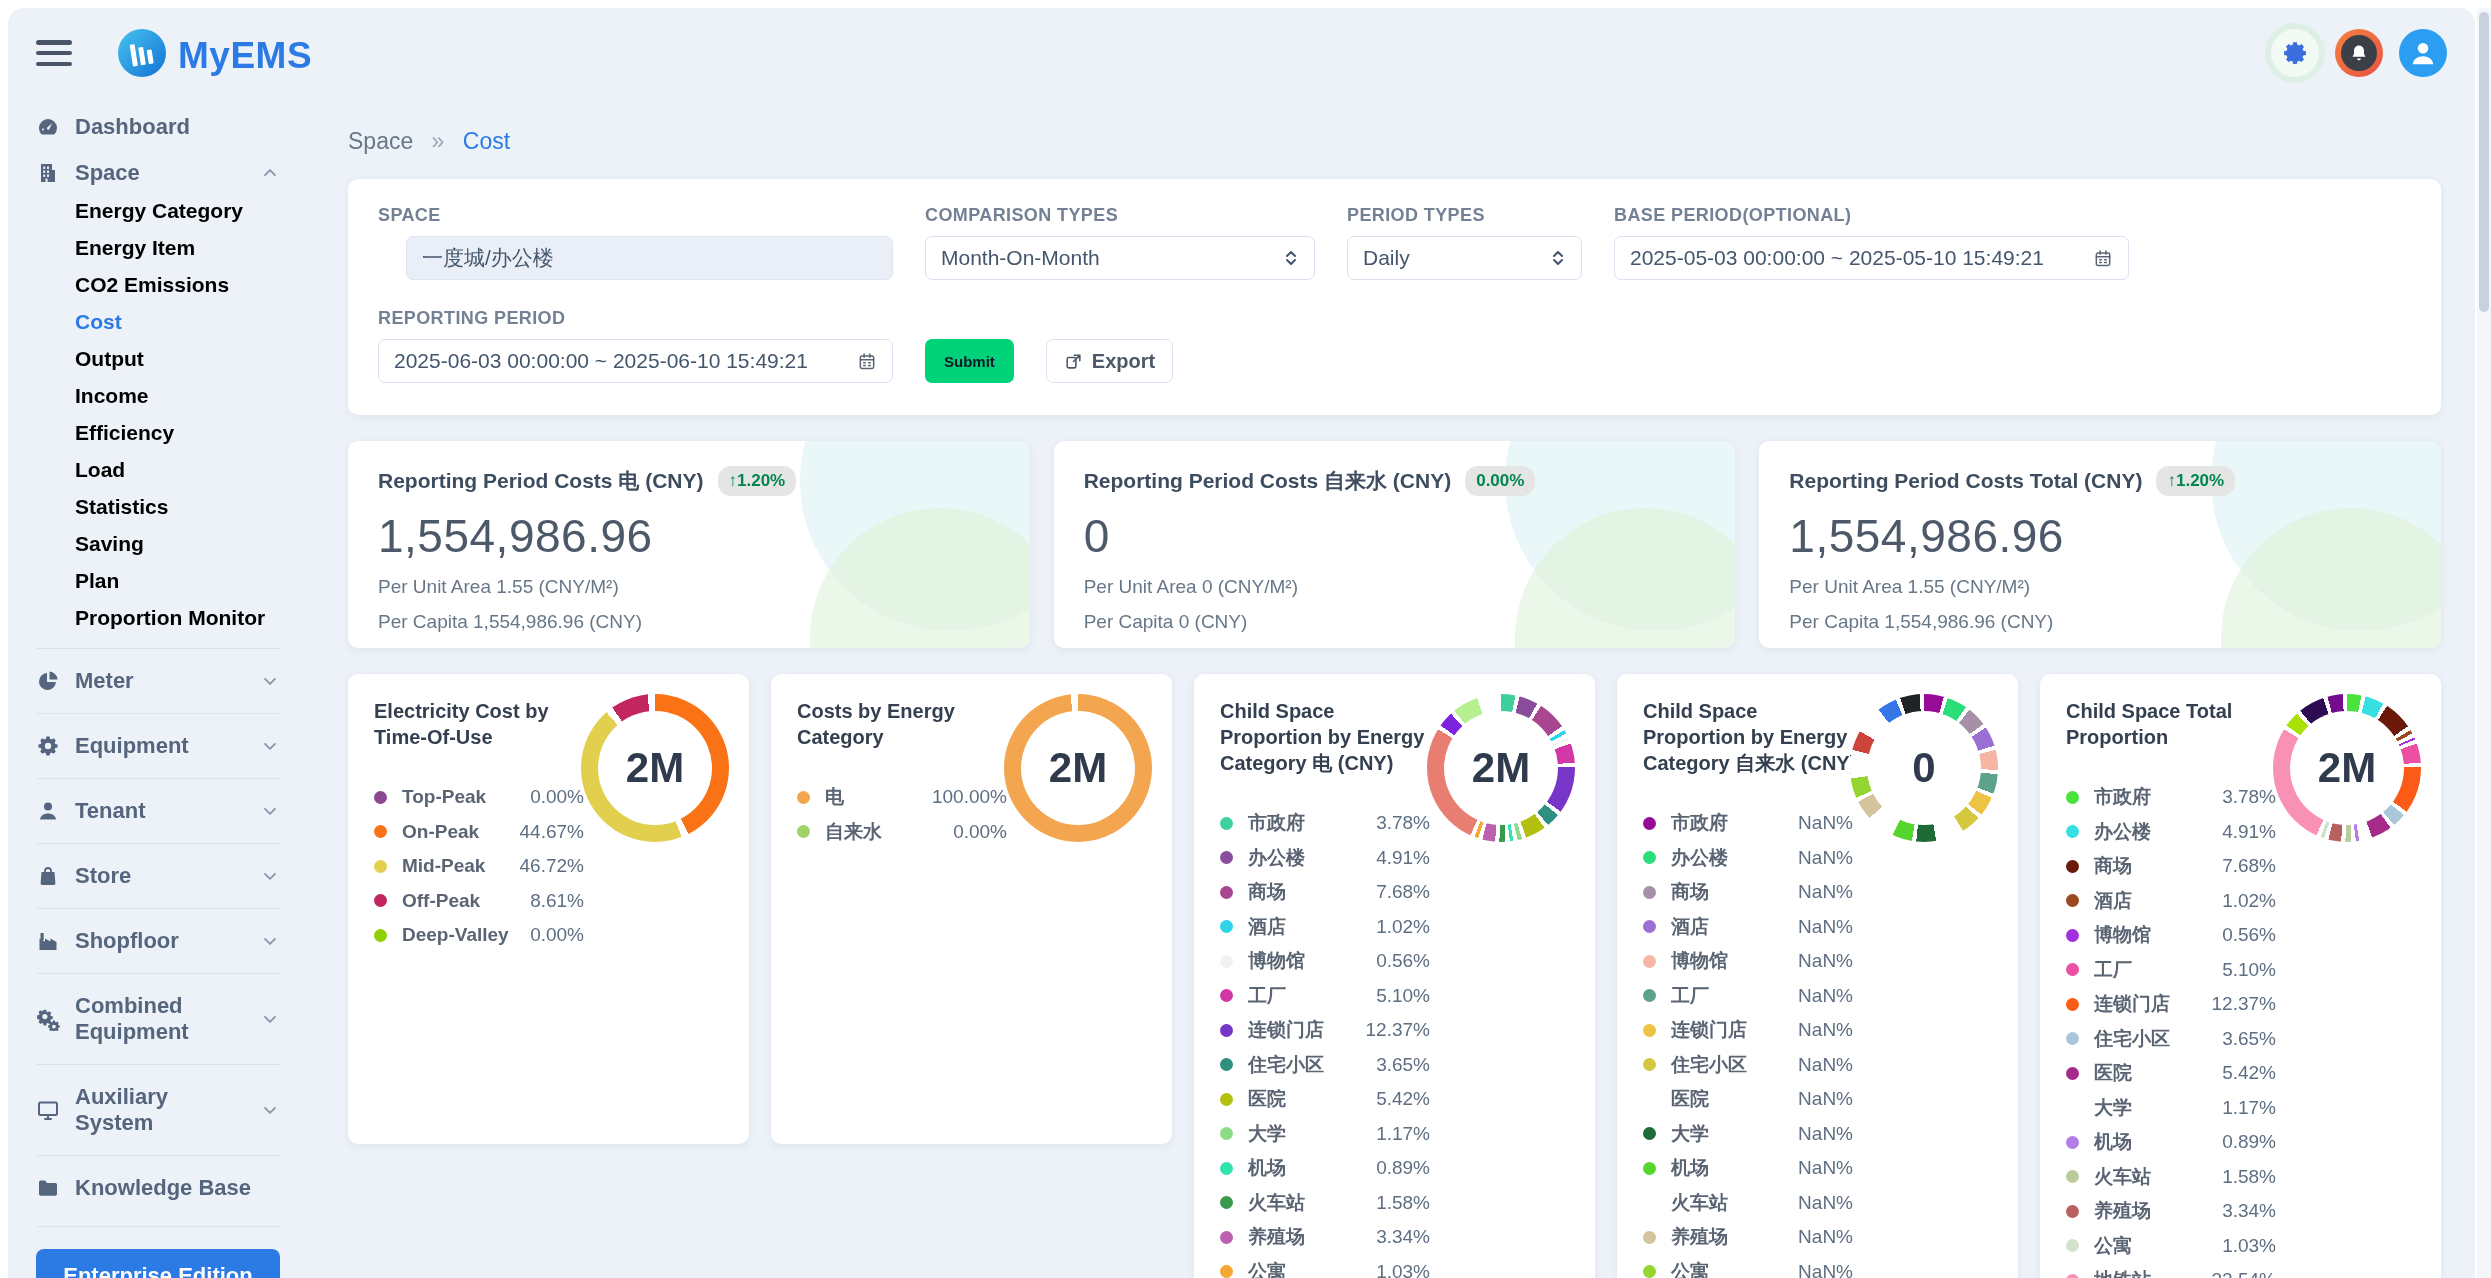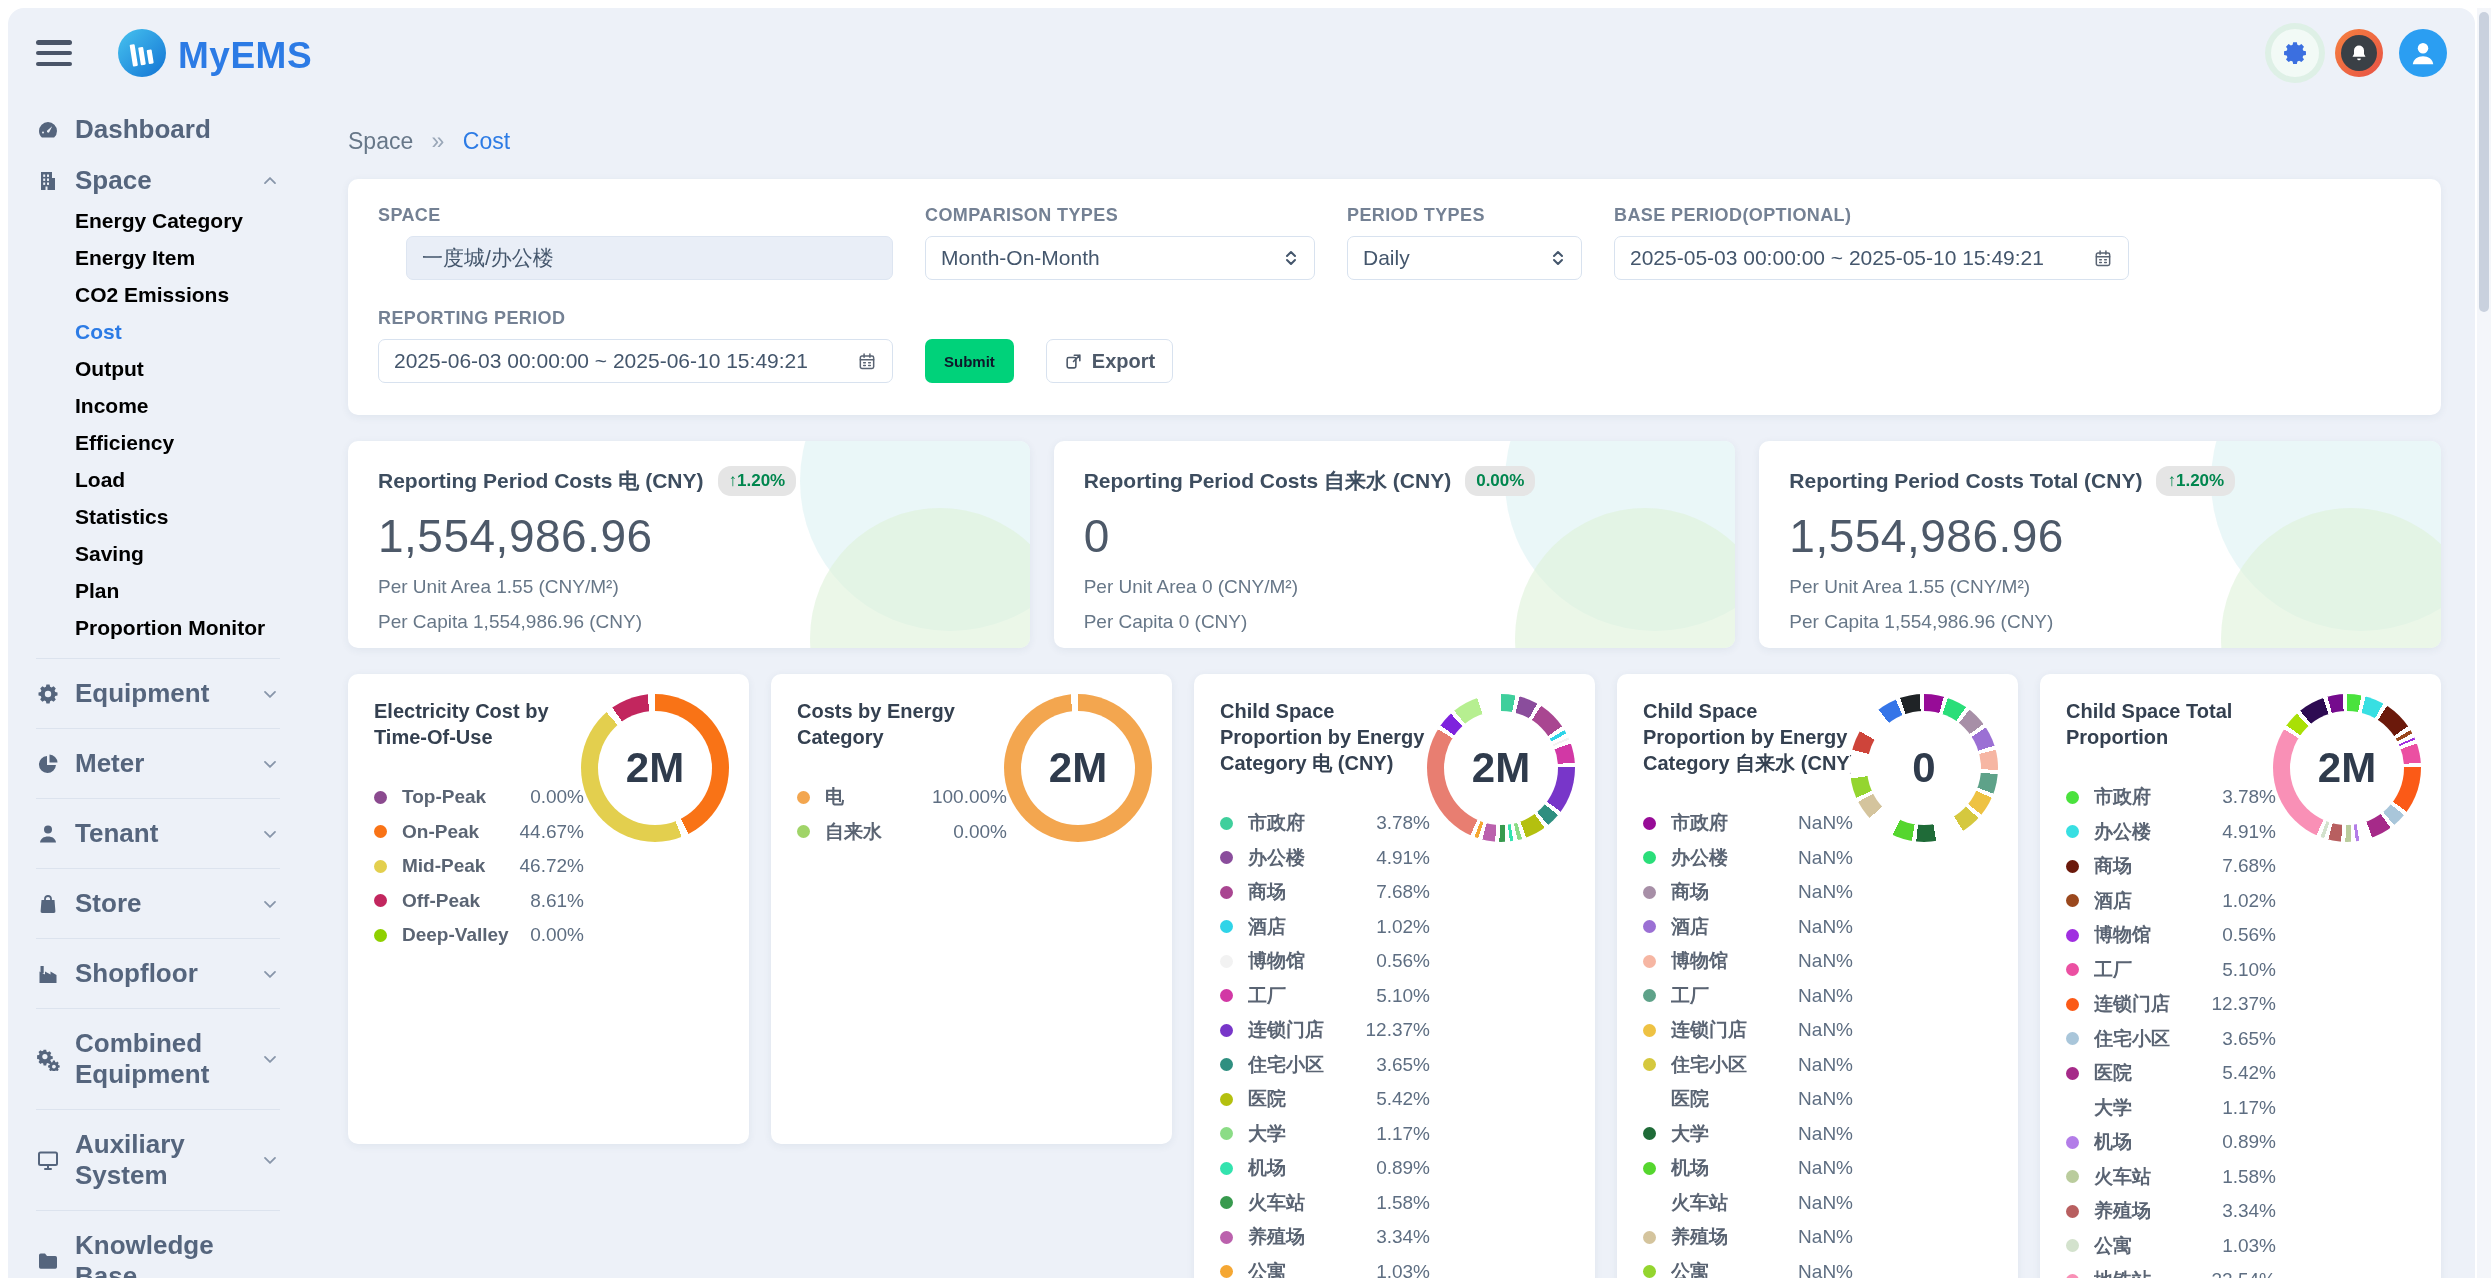--- a/index.html
+++ b/index.html
@@ -18,21 +18,21 @@
   .icon-btn{width:48px;height:48px;border-radius:50%;border:none;display:flex;align-items:center;justify-content:center;cursor:pointer;padding:0;}
   .icon-btn.gear{background:#f2faf6;box-shadow:0 0 0 6px #def0e6;}
   .icon-btn.bell{background:linear-gradient(135deg,#f5813f,#e85245);}
   .bell-inner{width:36px;height:36px;border-radius:50%;background:#3a4046;display:flex;align-items:center;justify-content:center;}
   .icon-btn.avatar{background:#2b9ef2;}
   
   .body-row{display:flex;height:calc(100% - 90px);}
   .sidebar{width:296px;flex:0 0 296px;padding:6px 24px 20px 28px;box-sizing:border-box;}
   .side-group{padding:10px 0;}
   .side-group.with-top{border-top:1px solid #dce3ee;padding:19px 0;}
-  .side-item{display:flex;align-items:center;gap:15px;color:#55657d;font-size:26px;font-weight:600;cursor:pointer;}
+  .side-item{display:flex;align-items:center;gap:15px;color:#55657d;font-size:22px;font-weight:600;cursor:pointer;}
   .side-item svg{flex:0 0 auto;}
   .chev{margin-left:auto;color:#8896aa;display:flex;}
   .side-sub{padding:6px 0 2px 39px;}
   .side-sub-item{padding:6.5px 0;font-size:21px;font-weight:600;color:#000000;cursor:pointer;}
   .side-sub-item.active{color:#2c7be5;}
   .side-footer{border-top:1px solid #dce3ee;margin-top:6px;padding-top:22px;}
   .edition-btn{display:block;width:100%;background:#2c7be5;color:#fff;text-align:center;font-size:22px;
                font-weight:700;border:none;border-radius:8px;padding:14px 0;cursor:pointer;font-family:inherit;}
   
   .main{flex:1;padding:14px 34px 0 44px;min-width:0;}
@@ -192,41 +192,41 @@
             <div class="side-sub-item">Statistics</div>
             <div class="side-sub-item">Saving</div>
             <div class="side-sub-item">Plan</div>
             <div class="side-sub-item">Proportion Monitor</div>
           </div>
         </div>
         <div class="side-group with-top">
           <div class="side-item">
             <span class="side-icon" style="display:flex;">
               <svg width="24" height="24" viewBox="0 0 24 24" fill="currentColor">
-                <path d="M10.4 2.5h3.2l.5 2.3 1.5.6 2-1.2 2.2 2.2-1.2 2 .6 1.5 2.3.5v3.2l-2.3.5-.6 1.5 1.2 2-2.2 2.2-2-1.2-1.5.6-.5 2.3h-3.2l-.5-2.3-1.5-.6-2 1.2-2.2-2.2 1.2-2-.6-1.5-2.3-.5v-3.2l2.3-.5.6-1.5-1.2-2 2.2-2.2 2 1.2 1.5-.6z"></path>
-                <circle fill="#edf1f8" cx="12" cy="12" r="3.2"></circle>
-              </svg>
-            </span>
-            <span>Equipment</span>
+                <path d="M11 4.05A8.5 8.5 0 1 0 19.95 13H11z"></path>
+                <path d="M13.5 2.5a8.5 8.5 0 0 1 8 8h-8z"></path>
+              </svg>
+            </span>
+            <span>Meter</span>
             <span class="chev">
               <svg width="20" height="20" viewBox="0 0 24 24" fill="none" stroke="currentColor" stroke-width="2.2" stroke-linecap="round" stroke-linejoin="round">
                 <path d="M6 9.5l6 6 6-6"></path>
               </svg>
             </span>
           </div>
         </div>
         <div class="side-group with-top">
           <div class="side-item">
             <span class="side-icon" style="display:flex;">
               <svg width="24" height="24" viewBox="0 0 24 24" fill="currentColor">
-                <path d="M11 4.05A8.5 8.5 0 1 0 19.95 13H11z"></path>
-                <path d="M13.5 2.5a8.5 8.5 0 0 1 8 8h-8z"></path>
-              </svg>
-            </span>
-            <span>Meter</span>
+                <path d="M10.4 2.5h3.2l.5 2.3 1.5.6 2-1.2 2.2 2.2-1.2 2 .6 1.5 2.3.5v3.2l-2.3.5-.6 1.5 1.2 2-2.2 2.2-2-1.2-1.5.6-.5 2.3h-3.2l-.5-2.3-1.5-.6-2 1.2-2.2-2.2 1.2-2-.6-1.5-2.3-.5v-3.2l2.3-.5.6-1.5-1.2-2 2.2-2.2 2 1.2 1.5-.6z"></path>
+                <circle fill="#edf1f8" cx="12" cy="12" r="3.2"></circle>
+              </svg>
+            </span>
+            <span>Equipment</span>
             <span class="chev">
               <svg width="20" height="20" viewBox="0 0 24 24" fill="none" stroke="currentColor" stroke-width="2.2" stroke-linecap="round" stroke-linejoin="round">
                 <path d="M6 9.5l6 6 6-6"></path>
               </svg>
             </span>
           </div>
         </div>
         <div class="side-group with-top">
           <div class="side-item">
             <span class="side-icon" style="display:flex;">

